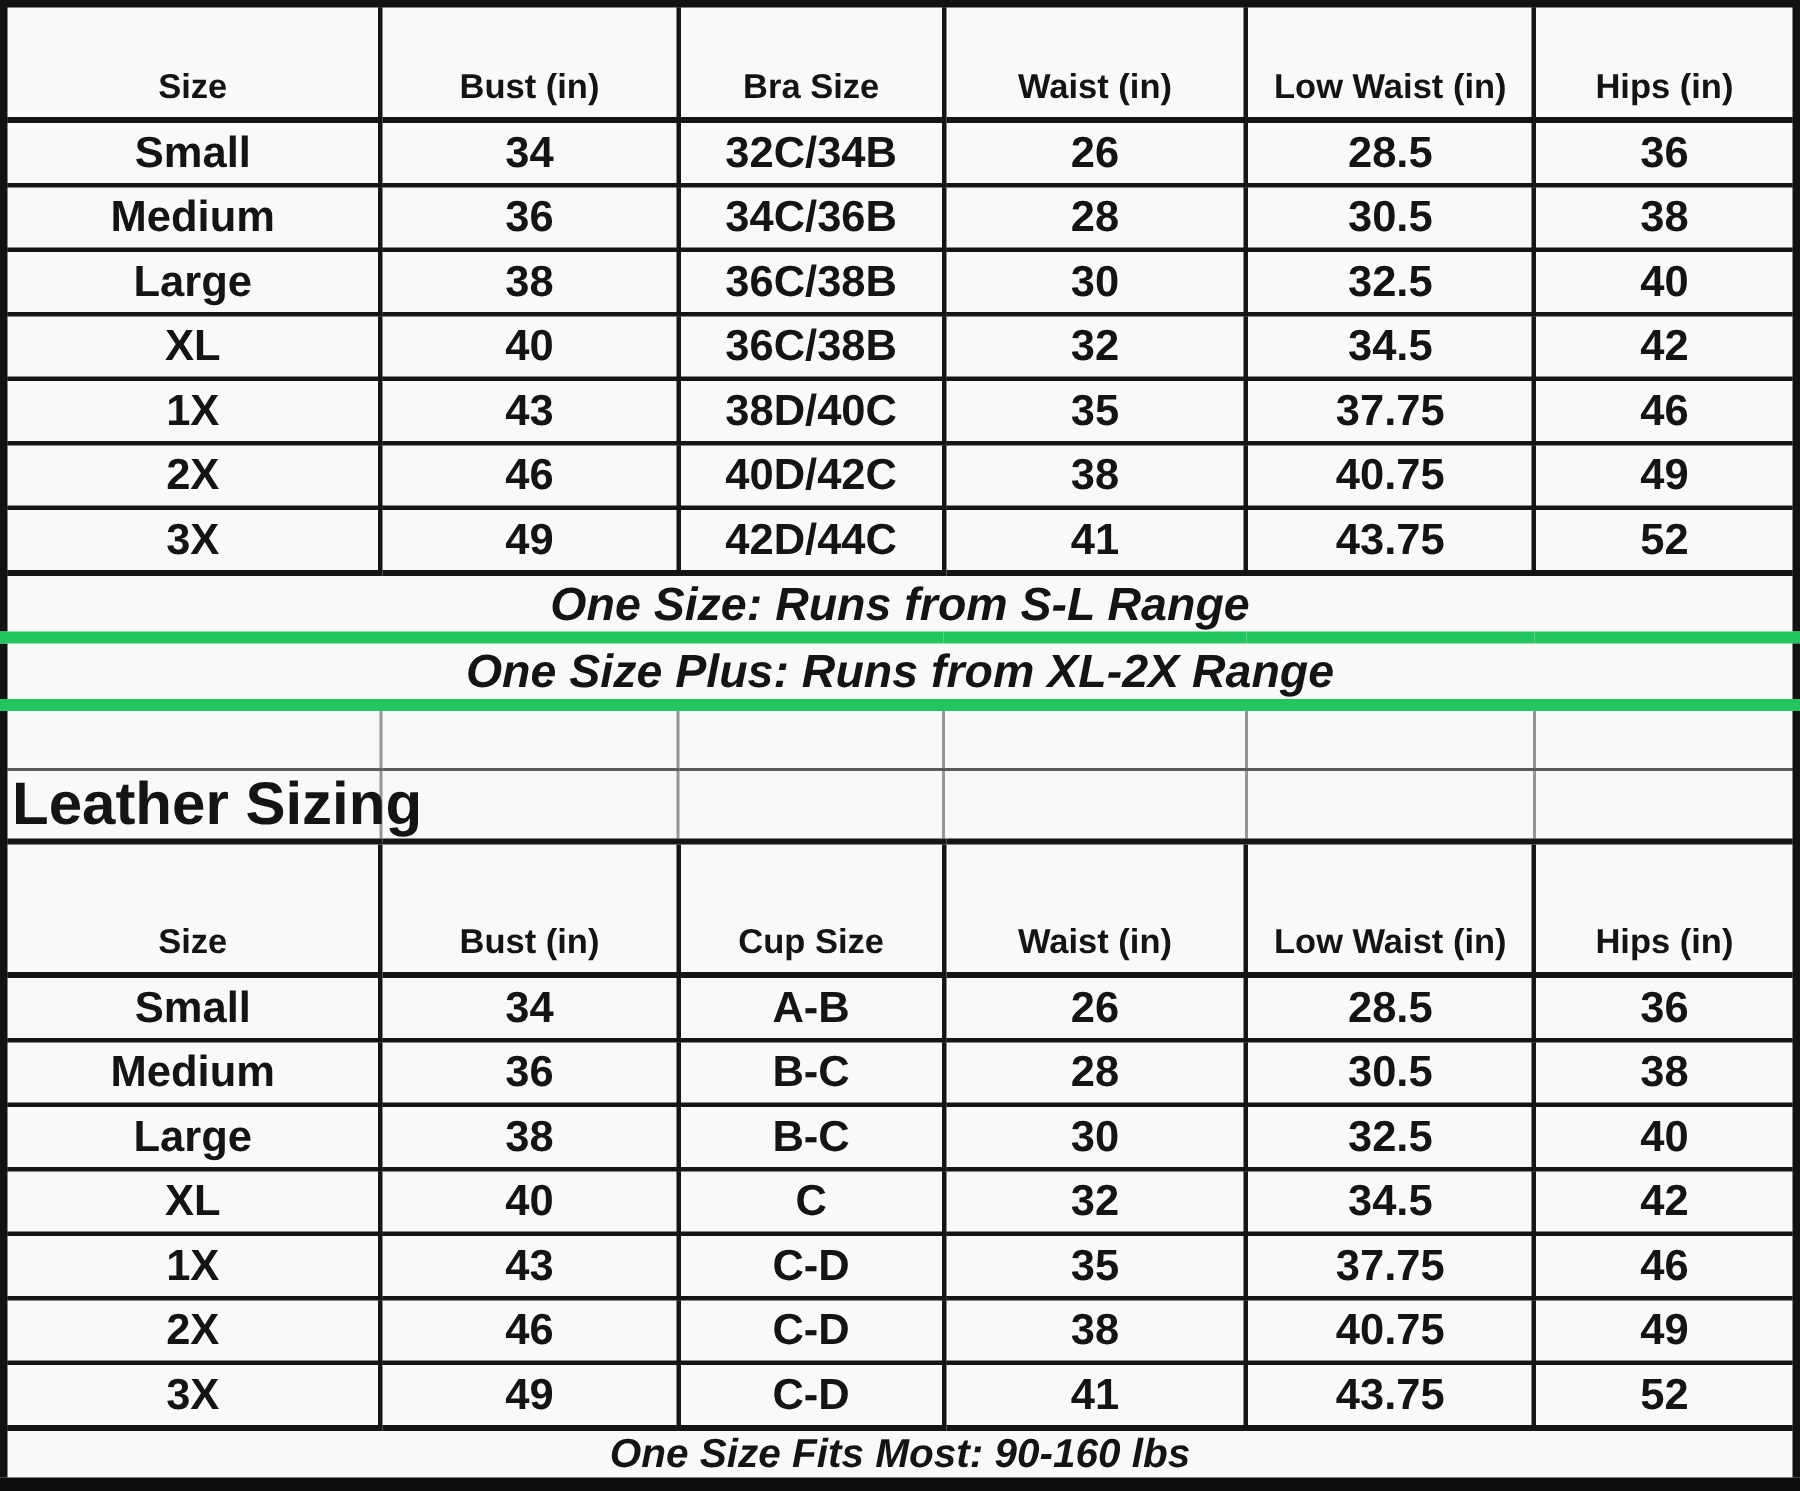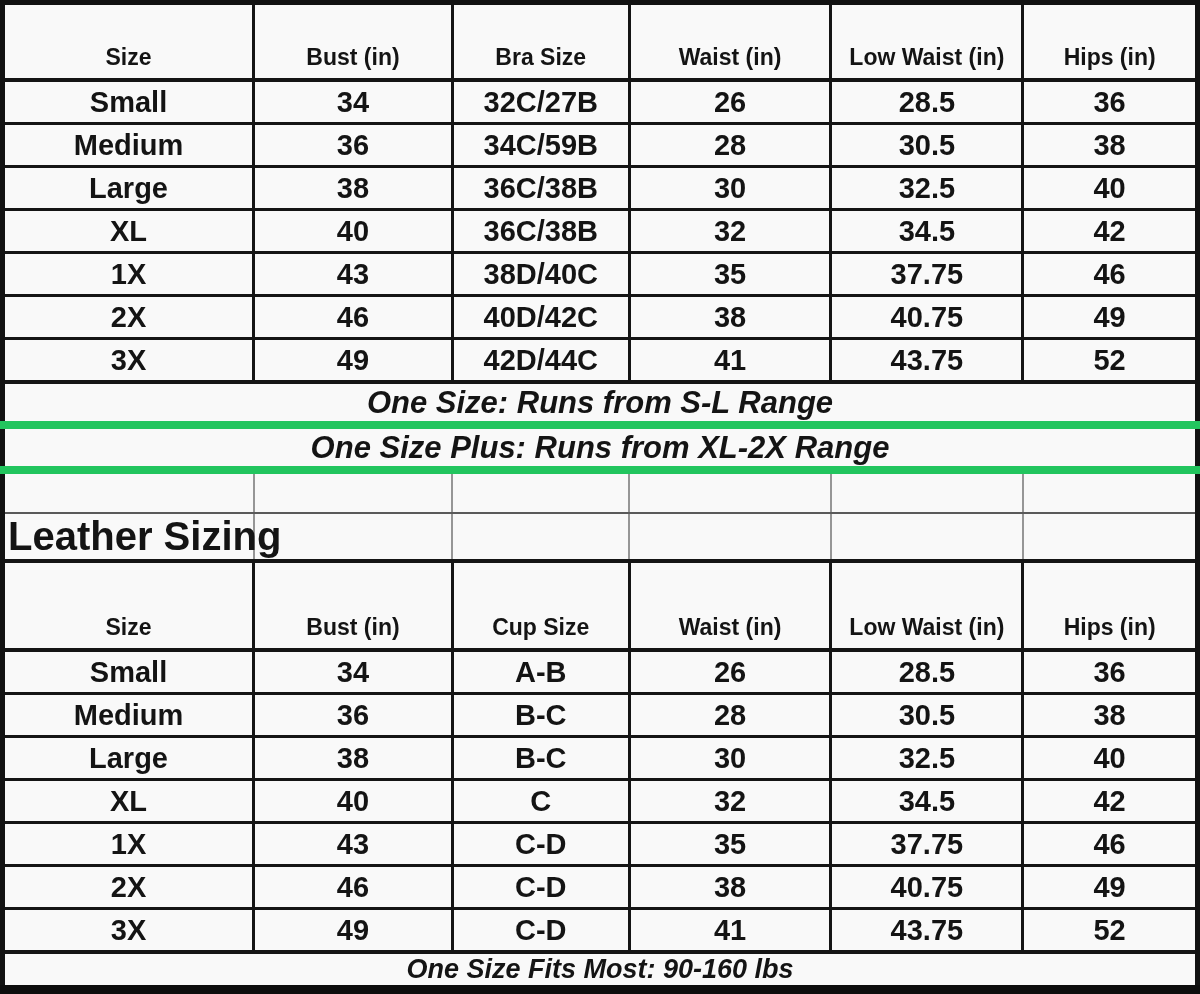--- a/index.html
+++ b/index.html
@@ -119,29 +119,29 @@
         <th>Waist (in)</th>
         <th>Low Waist (in)</th>
         <th>Hips (in)</th>
       </tr>
     </tbody>
 
     <tbody class="data">
         <tr>
           <td>Small</td>
           <td>34</td>
-          <td>32C/27B</td>
+          <td>32C/34B</td>
           <td>26</td>
           <td>28.5</td>
           <td>36</td>
         </tr>
         <tr>
           <td>Medium</td>
           <td>36</td>
-          <td>34C/59B</td>
+          <td>34C/36B</td>
           <td>28</td>
           <td>30.5</td>
           <td>38</td>
         </tr>
         <tr>
           <td>Large</td>
           <td>38</td>
           <td>36C/38B</td>
           <td>30</td>
           <td>32.5</td>

